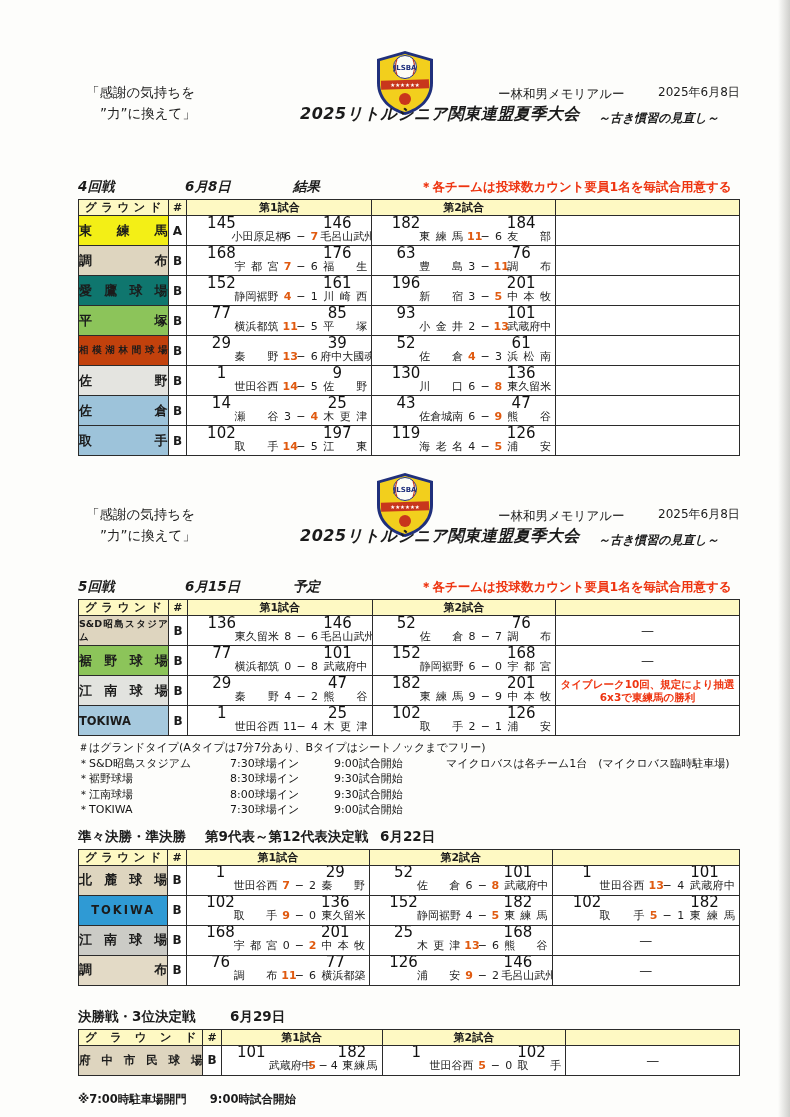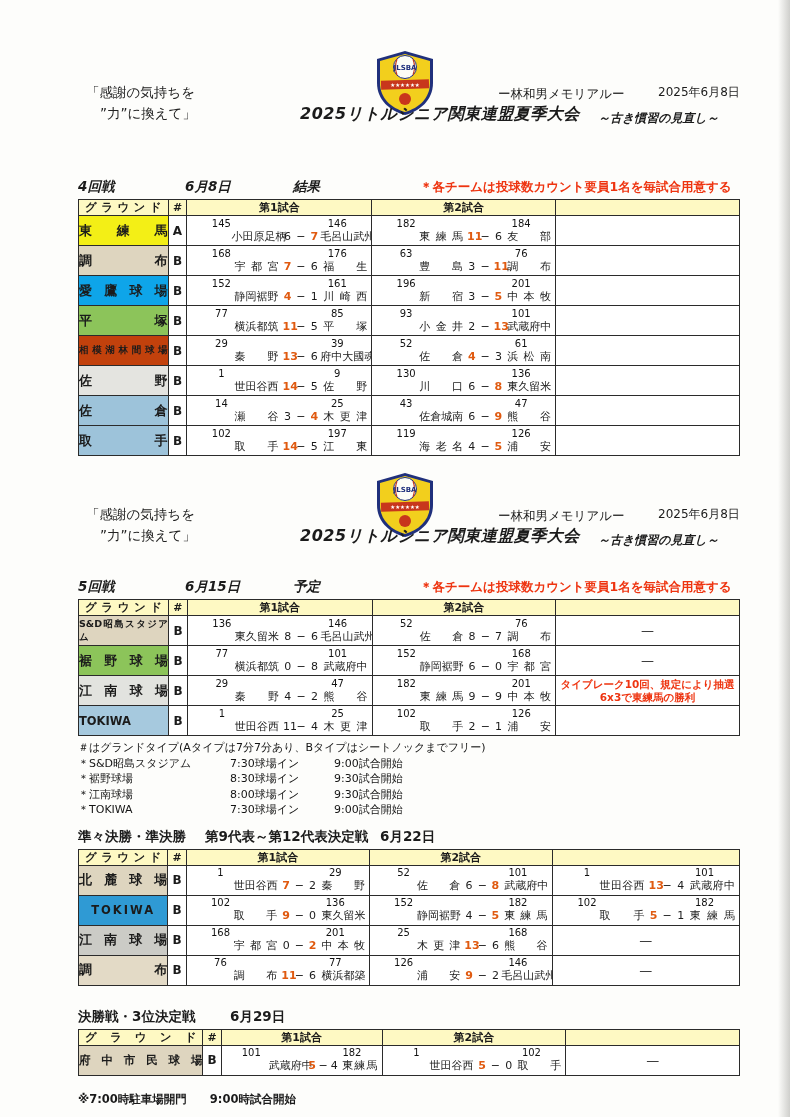--- a/index.html
+++ b/index.html
@@ -54,21 +54,21 @@
   table.sched thead th{height:15px;font-size:11px;font-weight:bold;background:#fef9c3;}
   th .ghead{display:block;padding:0 6px;text-align:justify;text-align-last:justify;font-size:11.5px;}
   tbody td{height:29px;}
   td.ground{padding:0 4px;}
   td.ground .glabel{display:block;width:100%;text-align:justify;text-align-last:justify;font-weight:bold;font-size:13px;}
   td.ground .glabel.small{font-size:9.5px;letter-spacing:0;}
   td.ground .glabel.mid{font-size:11.5px;}
   td.ground .glabel.center{text-align:center;text-align-last:center;letter-spacing:2px;}
   td.gtype{text-align:center;font-size:12px;font-weight:bold;}
   .game-cell{display:block;width:100%;}
-  .counts{display:flex;font-size:10px;line-height:11px;color:#111;}
+  .counts{display:flex;font-size:15px;line-height:11px;color:#111;}
   .counts .cnt{width:37%;text-align:center;}
   .counts .cmid{width:26%;}
   .match{display:flex;font-size:11px;line-height:15px;align-items:baseline;margin-left:43px;}
   .match .team{width:37%;box-sizing:border-box;padding:0 4px;text-align:justify;text-align-last:justify;white-space:nowrap;}
   .match .team.t5{text-align:center;text-align-last:center;padding:0 1px;letter-spacing:0;}
   .match .sc{width:7%;text-align:center;}
   .match .vdash{width:12%;text-align:center;}
   .win{color:#e05a10;font-weight:bold;}
   td.extra{text-align:center;font-size:12px;}
   .dashmark{font-size:13px;color:#222;}
@@ -202,21 +202,21 @@
                     <span class="sc">3</span>
                     <span class="vdash">−</span>
                     <span class="sc win">11</span>
                     <span class="team">調布</span>
                   </div>
                 </div>
               </td>
               <td class="extra"></td>
             </tr>
             <tr>
-              <td class="ground" style="background: #0ea5e9;">
+              <td class="ground" style="background: #0f766e;">
                 <span class="glabel">愛鷹球場</span>
               </td>
               <td class="gtype">B</td>
               <td>
                 <div class="game-cell">
                   <div class="counts">
                     <span class="cnt">152</span>
                     <span class="cmid"></span>
                     <span class="cnt">161</span>
                   </div>
@@ -652,20 +652,21 @@
           </tbody>
         </table>
       </div>
 
   <div class="venue-notes" id="venue-notes">
         <div class="vrow">＃はグランドタイプ(Aタイプは7分7分あり、Bタイプはシートノックまでフリー)</div>
         <div class="vrow">
           <span class="vname">＊S&amp;D昭島スタジアム</span>
           <span class="vin">7:30球場イン</span>
           <span class="vstart">9:00試合開始</span>
+          <span class="vextra">マイクロバスは各チーム1台　(マイクロバス臨時駐車場)</span>
         </div>
         <div class="vrow">
           <span class="vname">＊裾野球場</span>
           <span class="vin">8:30球場イン</span>
           <span class="vstart">9:30試合開始</span>
         </div>
         <div class="vrow">
           <span class="vname">＊江南球場</span>
           <span class="vin">8:00球場イン</span>
           <span class="vstart">9:30試合開始</span>

